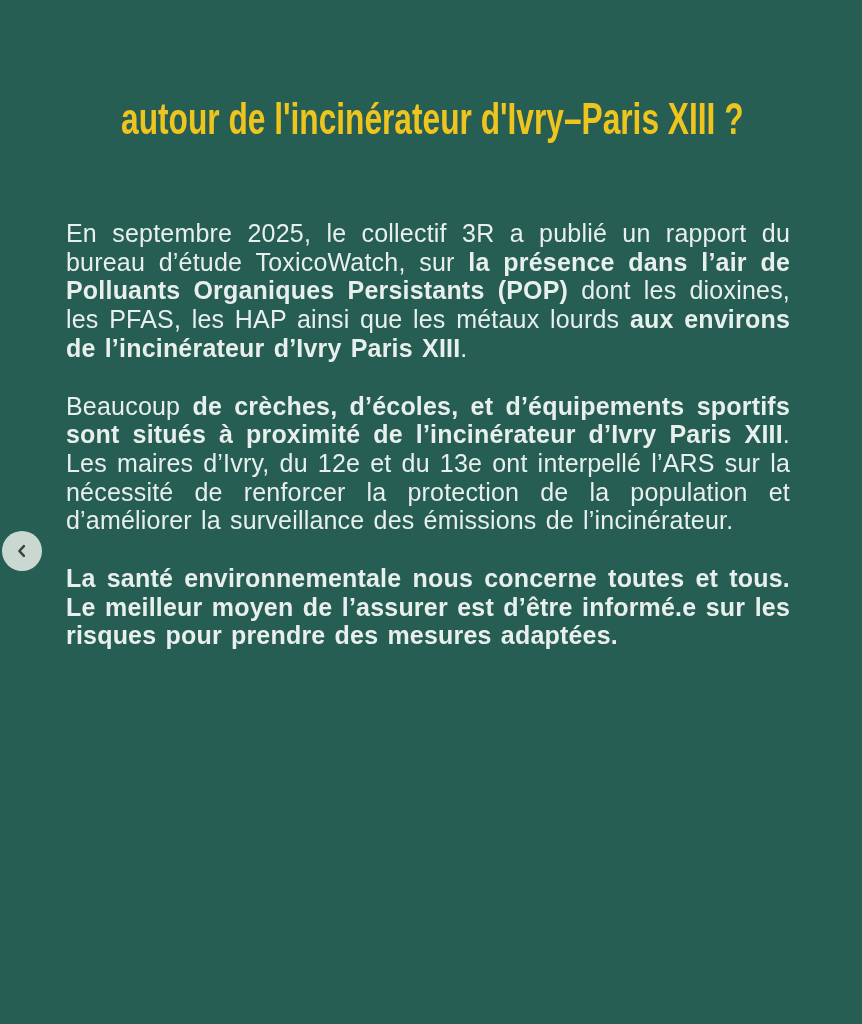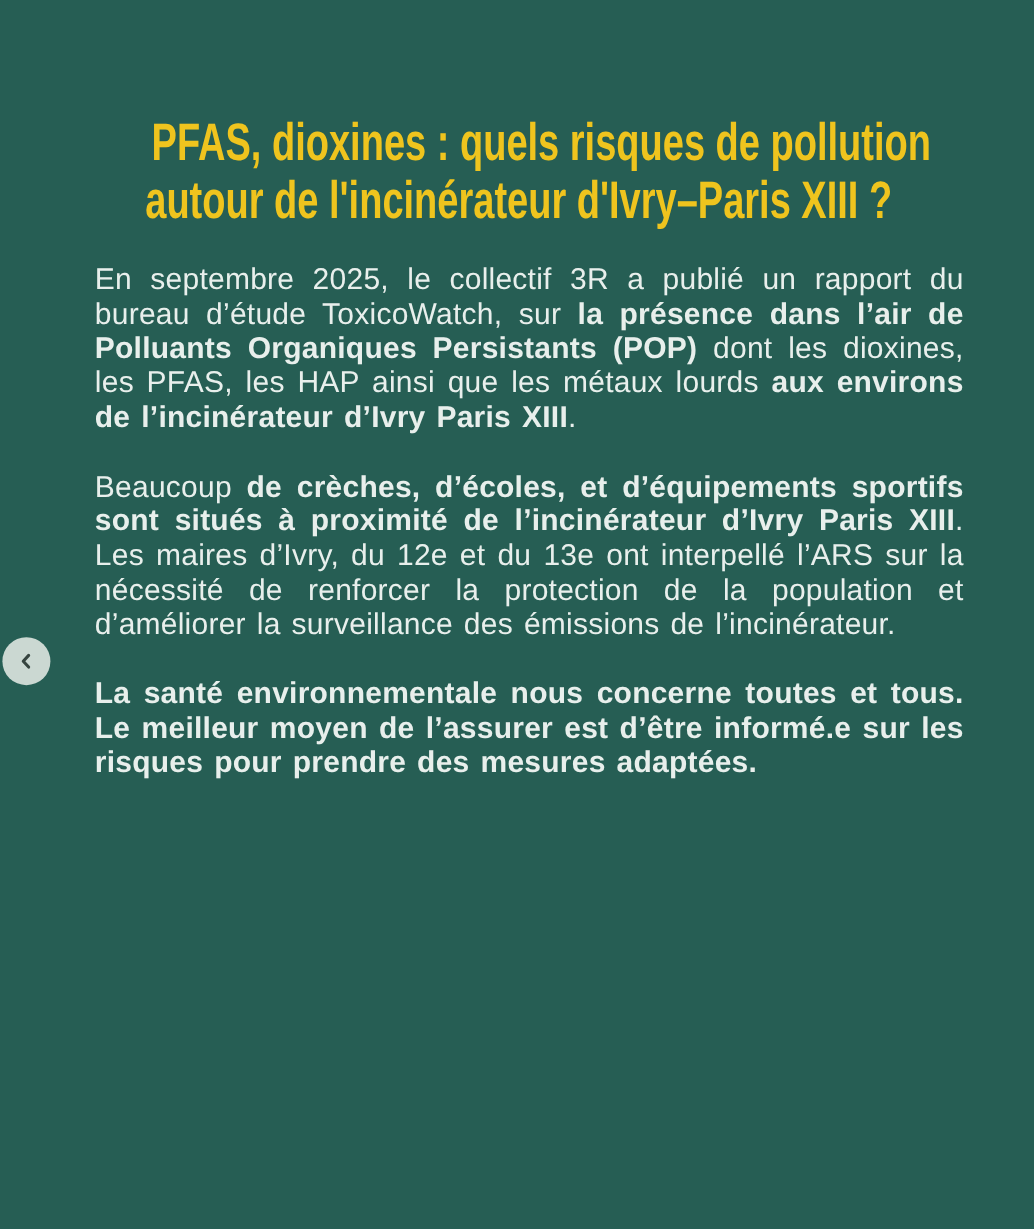--- a/index.html
+++ b/index.html
@@ -34,21 +34,21 @@
   }
   .title-line { display: block; }
   .tl-inner {
     display: inline-block;
     transform: scaleX(0.72);
     transform-origin: 50% 50%;
     white-space: nowrap;
   }
   .content {
     position: absolute;
-    top: 219px; left: 79px; width: 724px;
+    top: 219px; left: 66px; width: 724px;
   }
   .para {
     margin: 0 0 29px 0;
     text-align: justify;
     text-justify: inter-word;
     font-size: 25px;
     line-height: 28.7px;
     color: var(--body-text);
     letter-spacing: 0.2px;
     word-spacing: 2px;
@@ -69,21 +69,20 @@
     cursor: pointer;
   }
   .nav-prev svg { display: block; }
 </style>
 </head>
 <body>
 
 <div class="slide">
 
   <h1 class="title">
-    <span class="title-line"><span class="tl-inner">PFAS, dioxines : quels risques de pollution</span></span>
     <span class="title-line"><span class="tl-inner">autour de l'incinérateur d'Ivry–Paris XIII ?</span></span>
   </h1>
 
   <div class="content" id="paragraphs">
       <p class="para"><span class="seg">En septembre 2025, le collectif 3R a publié un rapport du bureau d’étude ToxicoWatch, sur </span><span class="seg bold">la présence dans l’air de Polluants Organiques Persistants (POP)</span><span class="seg"> dont les dioxines, les PFAS, les HAP ainsi que les métaux lourds </span><span class="seg bold">aux environs de l’incinérateur d’Ivry Paris XIII</span><span class="seg">.</span></p>
       <p class="para"><span class="seg">Beaucoup </span><span class="seg bold">de crèches, d’écoles, et d’équipements sportifs sont situés à proximité de l’incinérateur d’Ivry Paris XIII</span><span class="seg">. Les maires d’Ivry, du 12e et du 13e ont interpellé l’ARS sur la nécessité de renforcer la protection de la population et d’améliorer la surveillance des émissions de l’incinérateur.</span></p>
       <p class="para"><span class="seg bold">La santé environnementale nous concerne toutes et tous. Le meilleur moyen de l’assurer est d’être informé.e sur les risques pour prendre des mesures adaptées.</span></p>
     </div>
 
   <button class="nav-prev" aria-label="Previous slide">

